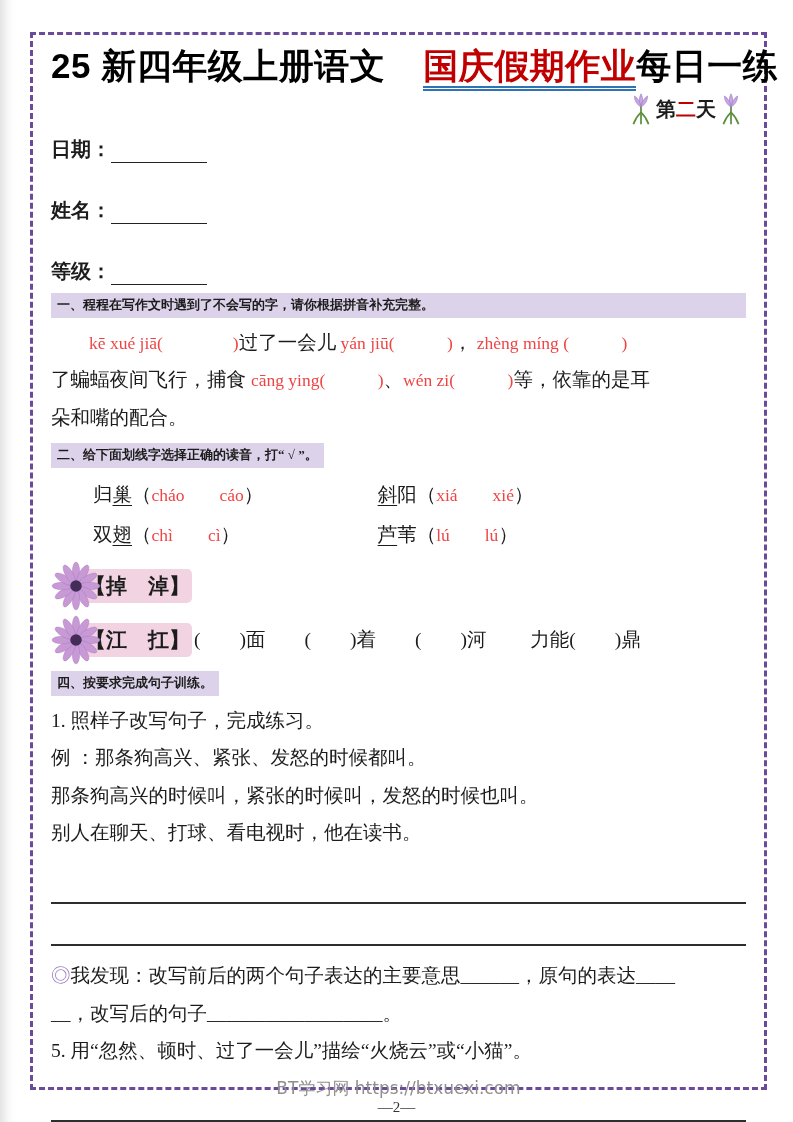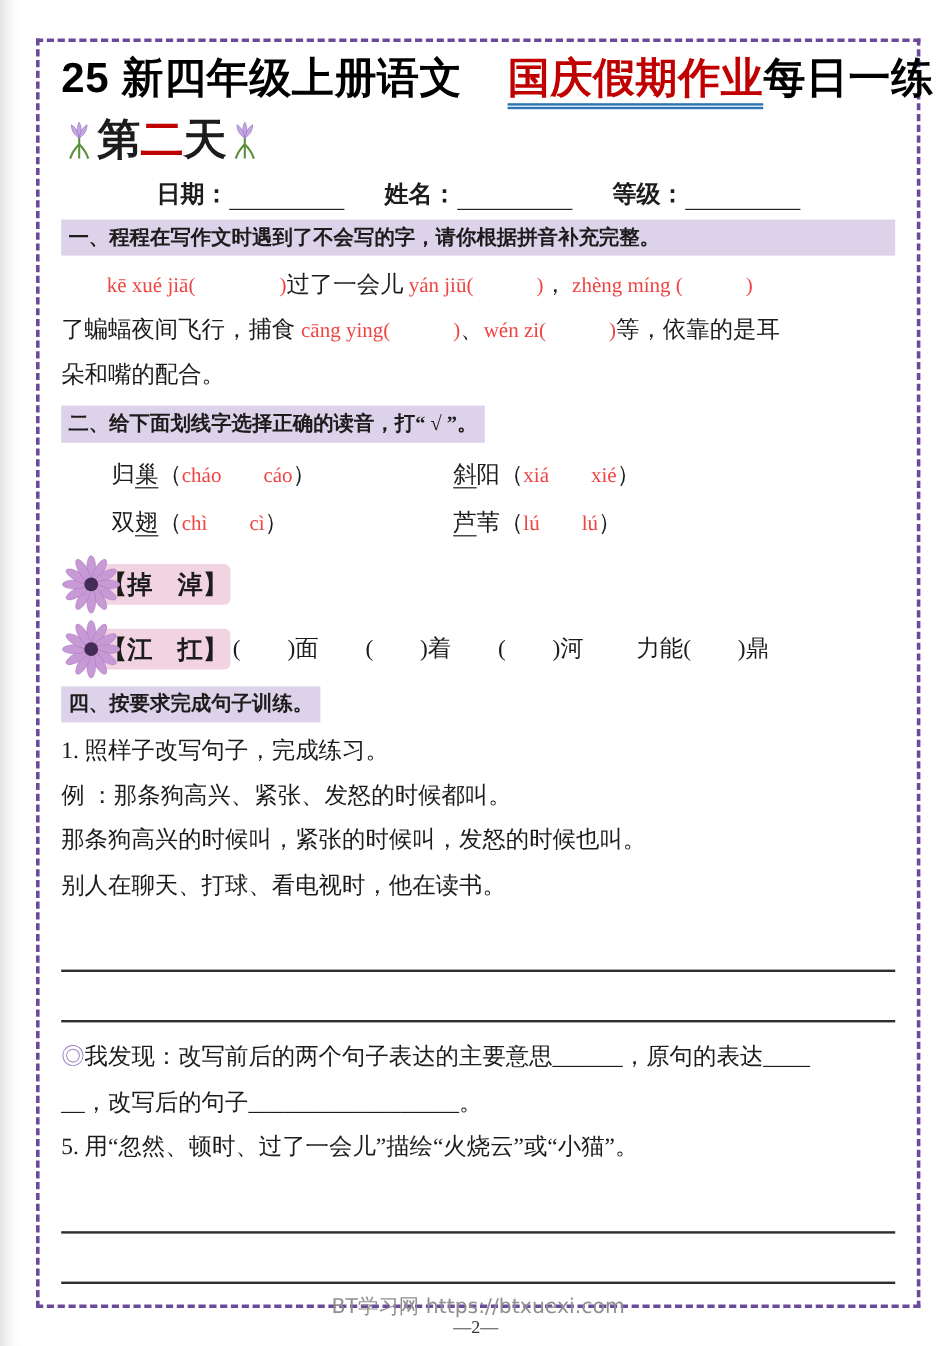--- a/index.html
+++ b/index.html
@@ -32,44 +32,45 @@
     color:#000;
     white-space:nowrap;
   }
   .title .red-ul {
     color:#c00000;
     border-bottom:5px double #2e74b5;
     padding-bottom:1px;
     margin-left:38px;
   }
   .subtitle {
-    text-align:left;
+    text-align:right;
     margin-top:4px;
-    font-size:36px;
+    font-size:20px;
     font-weight:bold;
     line-height:1.25;
   }
   .subtitle .parts span { vertical-align:middle; }
   .red { color:#c00000; }
   .flower { vertical-align:middle; margin:0 2px; }
   .fields {
-    display:flex; justify-content:center; gap:34px;
+    display:flex; gap:34px;
     font-size:20px; font-weight:bold;
     margin:9px 0 8px 0;
+    flex-direction:column;
   }
   .blank {
     display:inline-block; width:96px;
     border-bottom:1.6px solid #222;
     height:20px; vertical-align:bottom;
   }
   
   .sec-header {
     background:#dcd2e9;
     font-weight:bold;
-    font-size:17px;
+    font-size:13px;
     padding:4px 6px;
     line-height:1.3;
   }
   .sec-header.full { display:block; }
   .hdr-wrap { margin:6px 0 6px 0; }
   .inline-hdr { display:inline-block; }
   .para {
     font-size:19.5px;
     line-height:1.25;
     white-space:pre-wrap;

